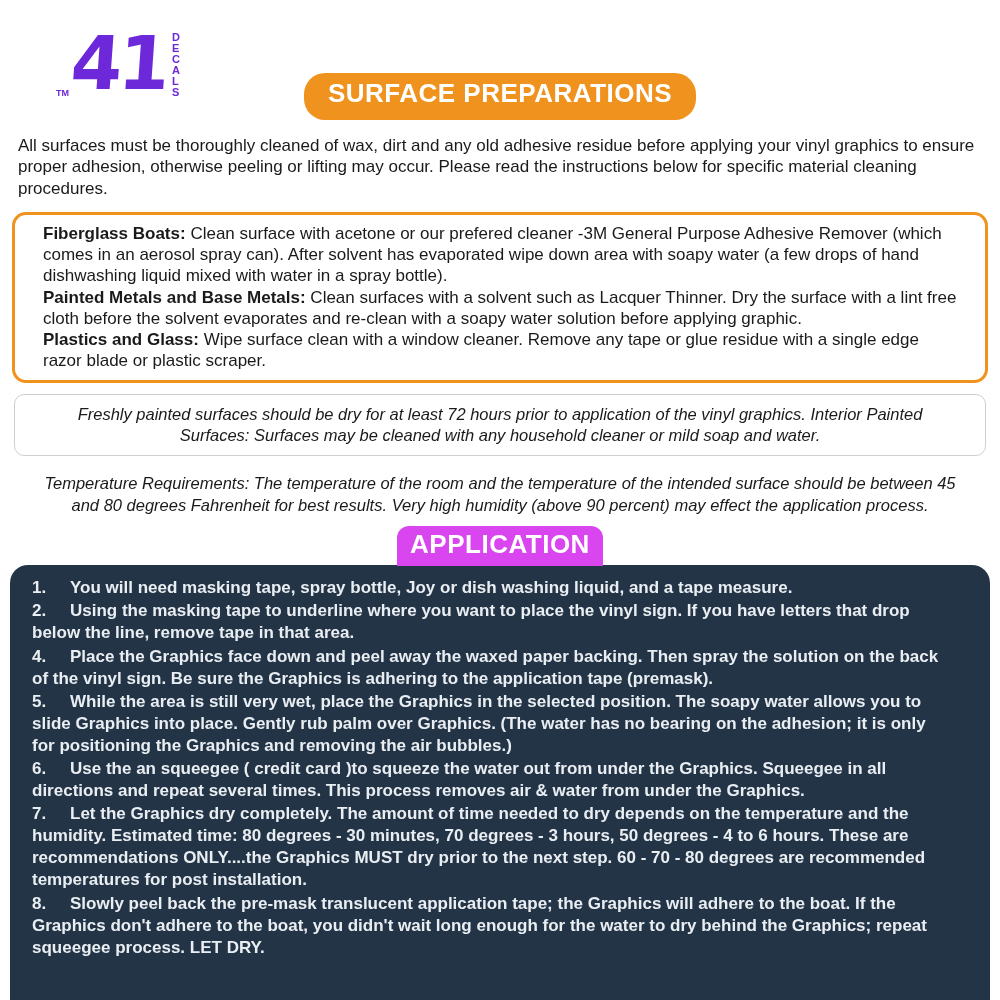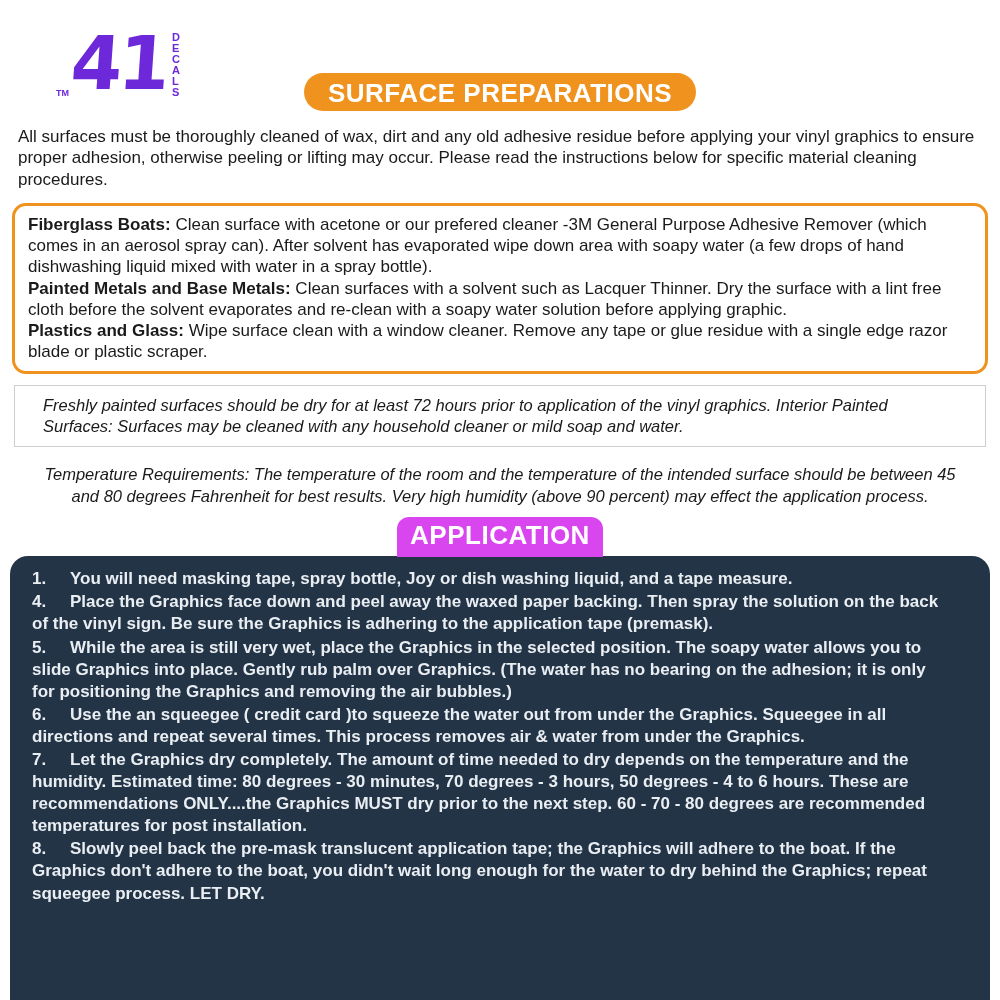--- a/index.html
+++ b/index.html
@@ -49,47 +49,47 @@
 
   
   .banner-orange {
     width: fit-content;
     margin: 73px auto 0 auto;
     background: #F0921E;
     color: #ffffff;
     font-weight: bold;
     font-size: 26px;
     letter-spacing: 0.5px;
-    padding: 5px 24px 2px 24px;
+    padding: 5px 24px 11px 24px;
     border-radius: 21px;
   }
   .intro {
     margin: 15px 18px 8px 18px;
     font-size: 17px;
     line-height: 1.25;
   }
   .materials-box {
     margin: 13px 12px 0 12px;
     border: 3px solid #F0921E;
     border-radius: 14px;
-    padding: 8px 13px;
+    padding: 8px 28px;
     font-size: 17px;
     line-height: 1.25;
   }
   .materials-box .lead { font-weight: bold; }
 
   .painted-note {
     margin: 11px 14px 0 14px;
     border: 1px solid #cfcfcf;
-    border-radius: 0;
+    border-radius: 10px;
     padding: 9px 28px;
     font-style: italic;
     font-size: 16.5px;
     line-height: 1.3;
-    text-align: left;
+    text-align: center;
   }
   .temp-note {
     margin: 17px 30px 0 30px;
     font-style: italic;
     font-size: 16.5px;
     line-height: 1.3;
     text-align: center;
   }
   .temp-note .bold-run { font-weight: normal; }
 
@@ -149,19 +149,20 @@
 </div>
 
 <div class="painted-note">Freshly painted surfaces should be dry for at least 72 hours prior to application of the vinyl graphics. Interior Painted Surfaces: Surfaces may be cleaned with any household cleaner or mild soap and water.</div>
 
 <p class="temp-note"><span>Temperature Requirements: The temperature of the room and the temperature of the intended surface should be between 45 and 80 degrees </span><span class="bold-run">Fahrenheit for best results. Very high humidity (above 90 percent) may effect the application process.</span></p>
 
 <div class="banner-navy">APPLICATION</div>
 
 <div class="app-box">
   <p class="step"><span class="step-num">1.</span><span>You will need masking tape, spray bottle, Joy or dish washing liquid, and a tape measure.</span></p>
+  <p class="step"><span class="step-num">2.</span><span>Using the masking tape to underline where you want to place the vinyl sign. If you have letters that drop below the line, remove tape in that area.</span></p>
   <p class="step"><span class="step-num">4.</span><span>Place the Graphics face down and peel away the waxed paper backing. Then spray the solution on the back of the vinyl sign. Be sure the Graphics is adhering to the application tape (premask).</span></p>
   <p class="step"><span class="step-num">5.</span><span>While the area is still very wet, place the Graphics in the selected position. The soapy water allows you to slide Graphics into place. Gently rub palm over Graphics. (The water has no bearing on the adhesion; it is only for positioning the Graphics and removing the air bubbles.)</span></p>
   <p class="step"><span class="step-num">6.</span><span>Use the an squeegee ( credit card )to squeeze the water out from under the Graphics. Squeegee in all directions and repeat several times. This process removes air &amp; water from under the Graphics.</span></p>
   <p class="step"><span class="step-num">7.</span><span>Let the Graphics dry completely. The amount of time needed to dry depends on the temperature and the humidity. Estimated time: 80 degrees - 30 minutes, 70 degrees - 3 hours, 50 degrees - 4 to 6 hours. These are recommendations ONLY....the Graphics MUST dry prior to the next step. 60 - 70 - 80 degrees are recommended temperatures for post installation.</span></p>
   <p class="step"><span class="step-num">8.</span><span>Slowly peel back the pre-mask translucent application tape; the Graphics will adhere to the boat. If the Graphics don't adhere to the boat, you didn't wait long enough for the water to dry behind the Graphics; repeat squeegee process. LET DRY.</span></p>
 
 </div>
 
 </body></html>

